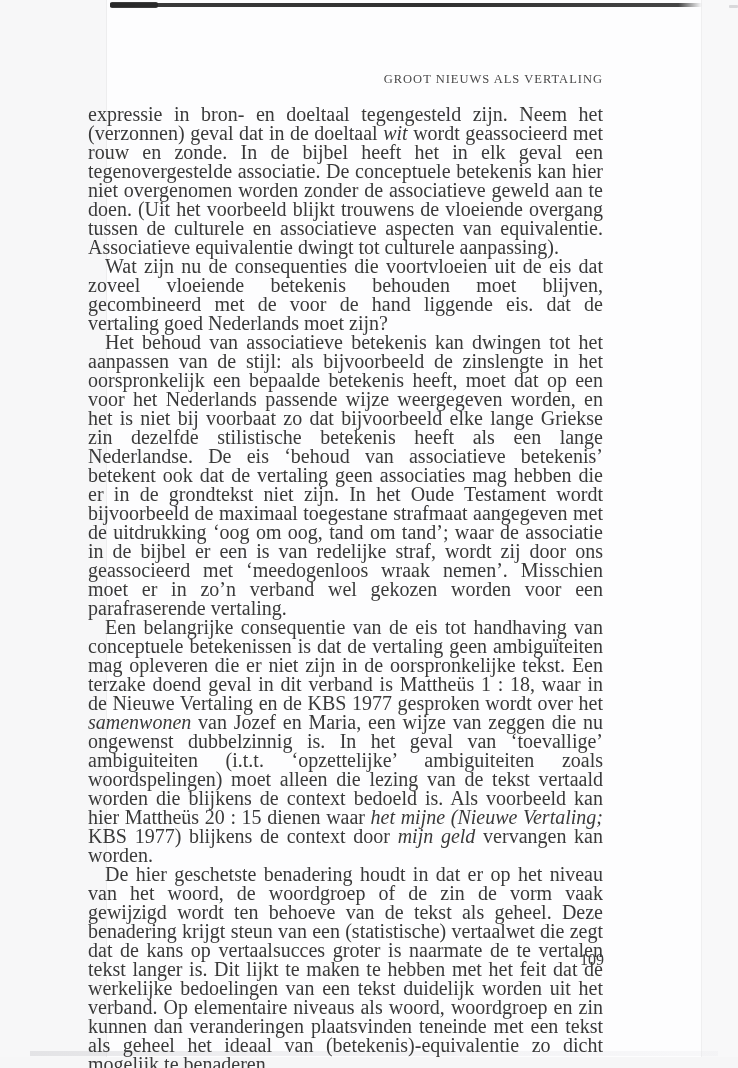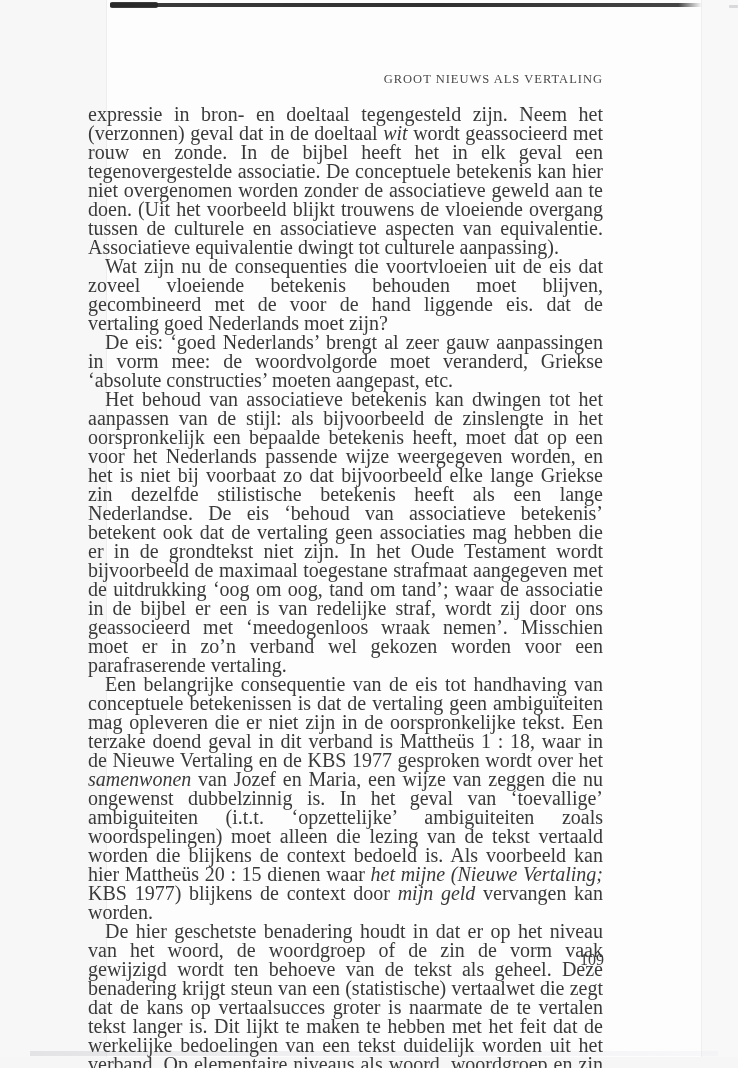--- a/index.html
+++ b/index.html
@@ -76,21 +76,20 @@
   <div class="bottom-band"></div>
   <div class="bottom-strip"></div>
 
   <div class="running-head">
     <span>GROOT NIEUWS ALS VERTALING</span>
   </div>
 
   <div class="body-text">
       <p class=""><span>expressie in bron- en doeltaal tegengesteld zijn. Neem het (verzonnen) geval dat in de doeltaal </span><em>wit</em><span> wordt geassocieerd met rouw en zonde. In de bijbel heeft het in elk geval een tegenovergestelde associatie. De conceptuele betekenis kan hier niet overgenomen worden zonder de associatieve geweld aan te doen. (Uit het voorbeeld blijkt trouwens de vloeiende overgang tussen de culturele en associatieve aspecten van equivalentie. Associatieve equivalentie dwingt tot culturele aanpassing).</span></p>
       <p class="indent"><span>Wat zijn nu de consequenties die voortvloeien uit de eis dat zoveel vloeiende betekenis behouden moet blijven, gecombineerd met de voor de hand liggende eis. dat de vertaling goed Nederlands moet zijn?</span></p>
-      <p class="indent"><span>De eis: ‘goed Nederlands’ brengt al zeer gauw aanpassingen in vorm mee: de woordvolgorde moet veranderd, Griekse ‘absolute constructies’ moeten aangepast, etc.</span></p>
       <p class="indent"><span>Het behoud van associatieve betekenis kan dwingen tot het aanpassen van de stijl: als bijvoorbeeld de zinslengte in het oorspronkelijk een bepaalde betekenis heeft, moet dat op een voor het Nederlands passende wijze weergegeven worden, en het is niet bij voorbaat zo dat bijvoorbeeld elke lange Griekse zin dezelfde stilistische betekenis heeft als een lange Nederlandse. De eis ‘behoud van associatieve betekenis’ betekent ook dat de vertaling geen associaties mag hebben die er in de grondtekst niet zijn. In het Oude Testament wordt bijvoorbeeld de maximaal toegestane strafmaat aangegeven met de uitdrukking ‘oog om oog, tand om tand’; waar de associatie in de bijbel er een is van redelijke straf, wordt zij door ons geassocieerd met ‘meedogenloos wraak nemen’. Misschien moet er in zo’n verband wel gekozen worden voor een parafraserende vertaling.</span></p>
       <p class="indent"><span>Een belangrijke consequentie van de eis tot handhaving van conceptuele betekenissen is dat de vertaling geen ambiguïteiten mag opleveren die er niet zijn in de oorspronkelijke tekst. Een terzake doend geval in dit verband is Mattheüs 1 : 18, waar in de Nieuwe Vertaling en de KBS 1977 gesproken wordt over het </span><em>samenwonen</em><span> van Jozef en Maria, een wijze van zeggen die nu ongewenst dubbelzinnig is. In het geval van ‘toevallige’ ambiguiteiten (i.t.t. ‘opzettelijke’ ambiguiteiten zoals woordspelingen) moet alleen die lezing van de tekst vertaald worden die blijkens de context bedoeld is. Als voorbeeld kan hier Mattheüs 20 : 15 dienen waar </span><em>het mijne (Nieuwe Vertaling;</em><span> KBS 1977) blijkens de context door </span><em>mijn geld</em><span> vervangen kan worden.</span></p>
       <p class="indent"><span>De hier geschetste benadering houdt in dat er op het niveau van het woord, de woordgroep of de zin de vorm vaak gewijzigd wordt ten behoeve van de tekst als geheel. Deze benadering krijgt steun van een (statistische) vertaalwet die zegt dat de kans op vertaalsucces groter is naarmate de te vertalen tekst langer is. Dit lijkt te maken te hebben met het feit dat de werkelijke bedoelingen van een tekst duidelijk worden uit het verband. Op elementaire niveaus als woord, woordgroep en zin kunnen dan veranderingen plaatsvinden teneinde met een tekst als geheel het ideaal van (betekenis)-equivalentie zo dicht mogelijk te benaderen.</span></p>
     </div>
 
   <div class="page-number">
     <span>109</span>
   </div>
 
 </div>

